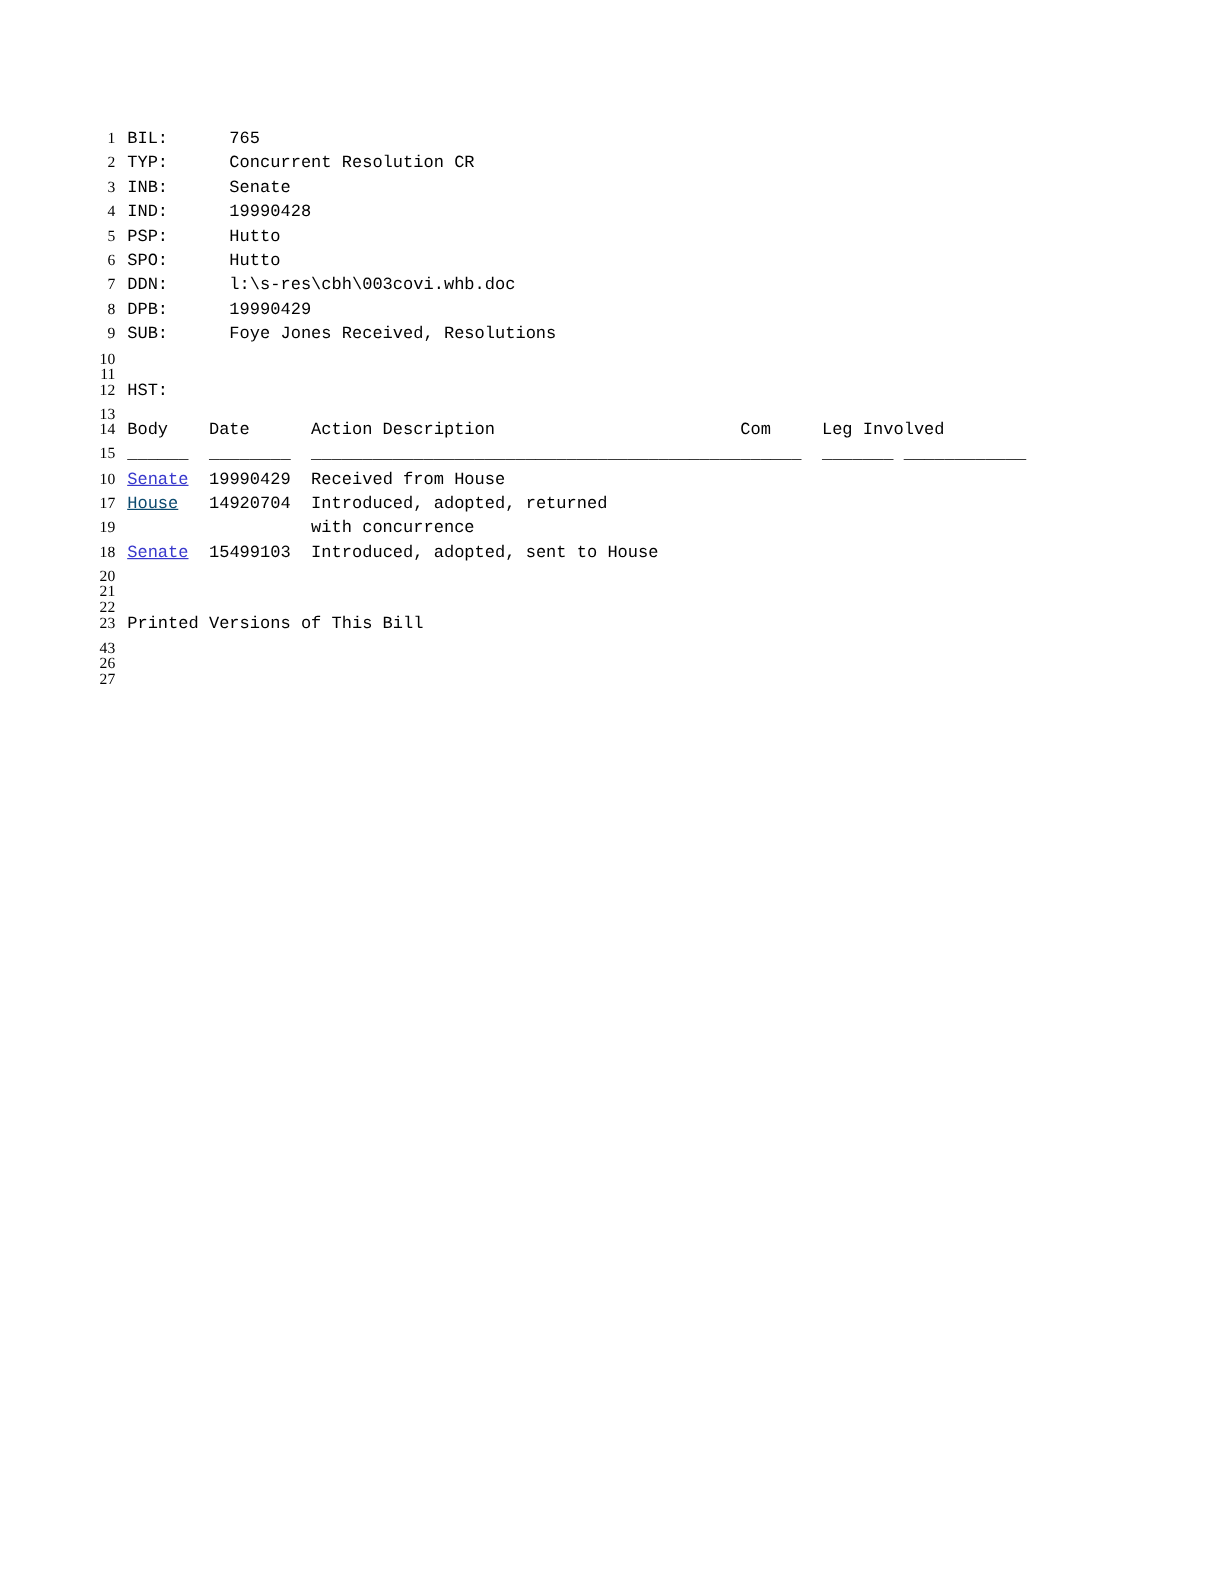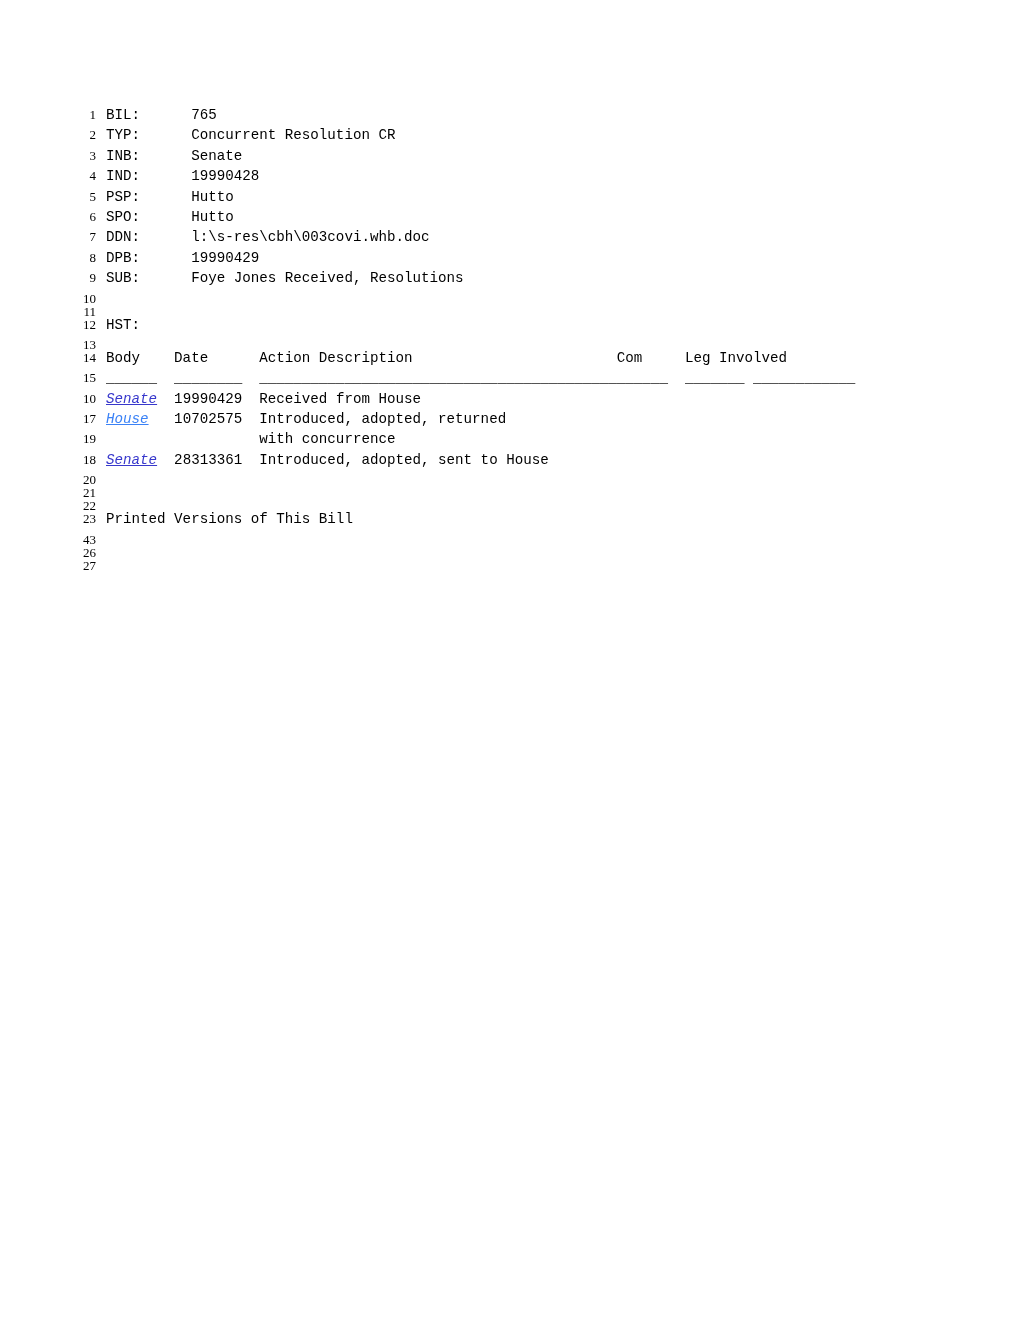--- a/index.html
+++ b/index.html
@@ -58,21 +58,20 @@
   }
   .content.sep {
     letter-spacing: 0px;
   }
   a.bodylink {
     color: #3838cc;
     text-decoration: underline;
     font-family: "Liberation Mono", "DejaVu Sans Mono", monospace;
     font-size: 14.2px;
     white-space: pre;
-    font-style: italic;
   }
 </style>
 </head>
 <body>
 
 <div id="page">
   <div id="doc">
       <div class="line">
         <span class="lineno">1</span>
         <span class="content">BIL:      765</span>
@@ -132,29 +131,29 @@
       <div class="line">
         <span class="lineno">15</span>
         <span class="content sep">______  ________  ________________________________________________  _______ ____________</span>
       </div>
       <div class="line">
         <span class="lineno">10</span>
         <span class="content"><a class="bodylink" href="#" style="color: rgb(56, 56, 204);">Senate</a><span>  19990429  Received from House</span></span>
       </div>
       <div class="line">
         <span class="lineno">17</span>
-        <span class="content"><a class="bodylink" href="#" style="color: #3b82f6;">House</a><span>   10702575  Introduced, adopted, returned</span></span>
+        <span class="content"><a class="bodylink" href="#" style="color: #0c4a6e;">House</a><span>   14920704  Introduced, adopted, returned</span></span>
       </div>
       <div class="line">
         <span class="lineno">19</span>
         <span class="content">                  with concurrence</span>
       </div>
       <div class="line">
         <span class="lineno">18</span>
-        <span class="content"><a class="bodylink" href="#" style="color: rgb(56, 56, 204);">Senate</a><span>  28313361  Introduced, adopted, sent to House</span></span>
+        <span class="content"><a class="bodylink" href="#" style="color: rgb(56, 56, 204);">Senate</a><span>  15499103  Introduced, adopted, sent to House</span></span>
       </div>
       <div class="line blank">
         <span class="lineno">20</span>
         <span class="content"></span>
       </div>
       <div class="line blank">
         <span class="lineno">21</span>
         <span class="content"></span>
       </div>
       <div class="line blank">

